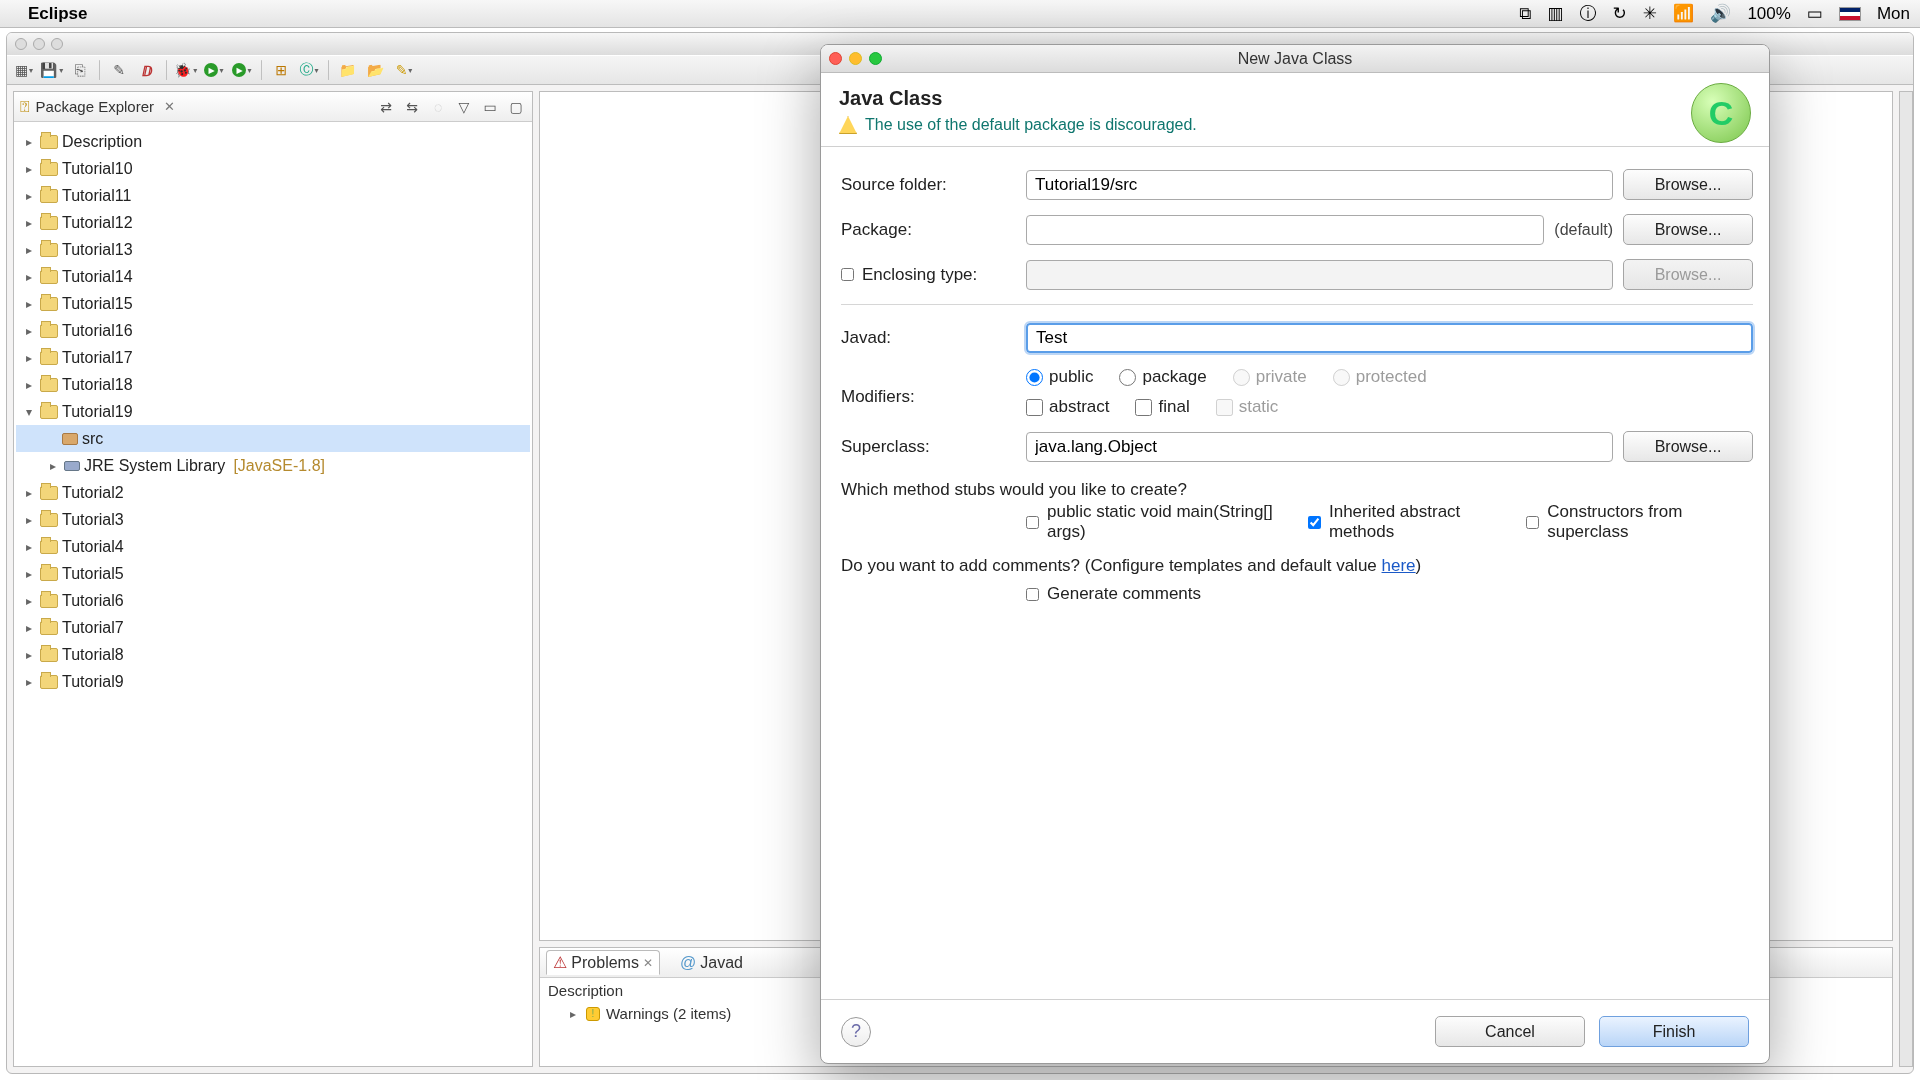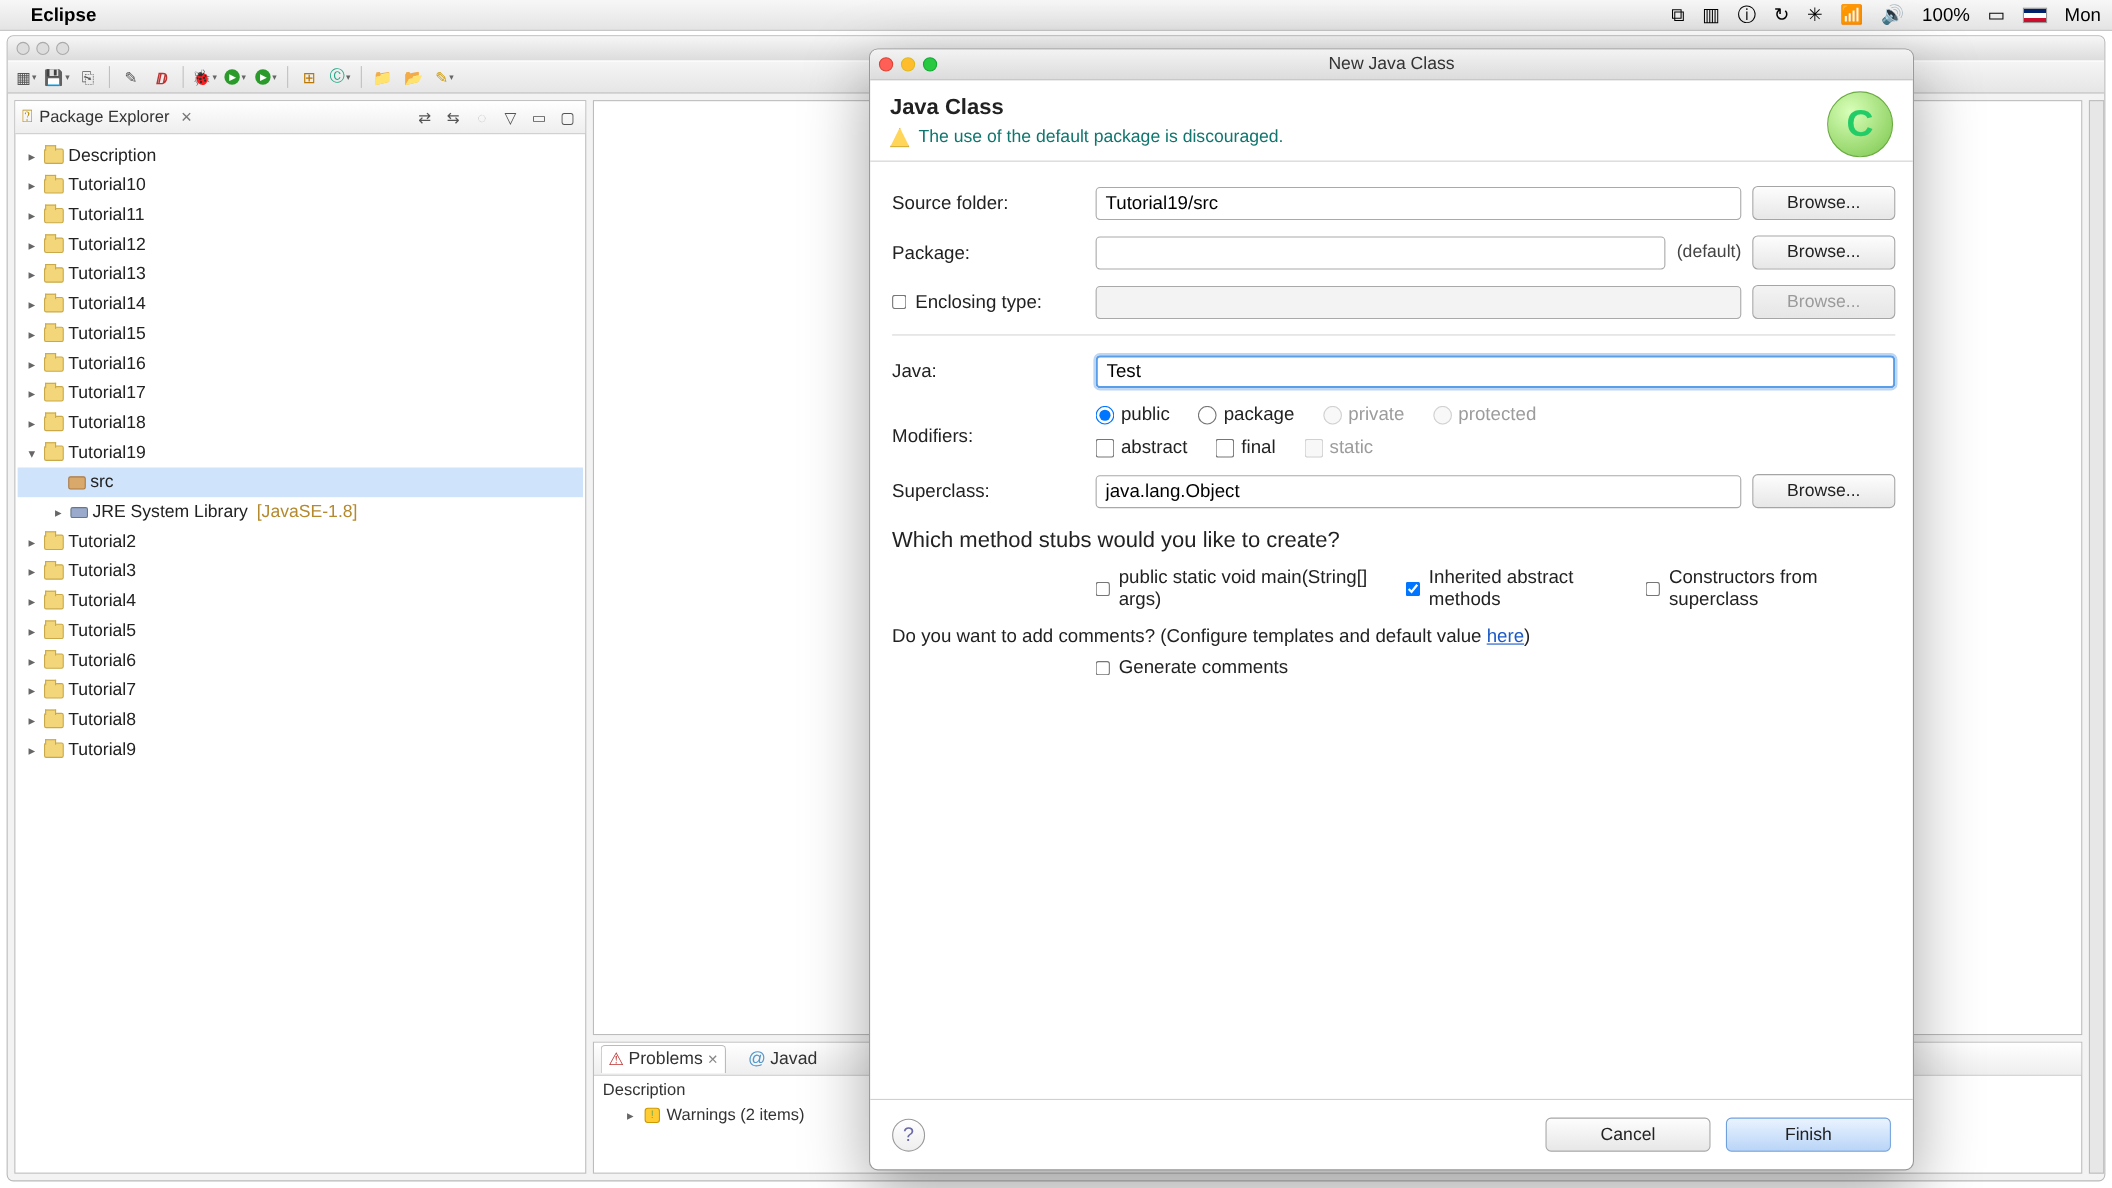--- a/index.html
+++ b/index.html
@@ -47,21 +47,21 @@
 .problems-panel { height:120px; background:#fff; border:1px solid #bcbcbc; display:flex; flex-direction:column;}
 .problems-tabs { height:30px; display:flex; align-items:center; padding:0 6px; gap:14px; background:linear-gradient(#fff,#eee); border-bottom:1px solid #ccc;}
 .ptab { display:flex; align-items:center; gap:4px; font-size:16px; color:#333; padding:2px 6px;}
 .ptab.active { background:#fff; border:1px solid #bbb; border-bottom:1px solid #fff; border-radius:4px 4px 0 0;}
 .ptab .x { font-size:12px; color:#888;}
 .desc-header { font-size:15px; padding:4px 8px; color:#333;}
 .warn-line { font-size:15px; padding:2px 8px 2px 26px; color:#333; display:flex; align-items:center; gap:6px;}
 .warn-icon { width:14px; height:14px; background:#fc3; border:1px solid #c90; border-radius:3px; display:flex; align-items:center; justify-content:center; font-size:10px; color:#7a5;}
 
 
-.dialog-shadow { position:absolute; left:790px; top:44px; width:950px; height:1020px; background:#fff; border:1px solid #9a9a9a; border-radius:8px; box-shadow:0 20px 60px rgba(0,0,0,0.35); display:flex; flex-direction:column; overflow:hidden;}
+.dialog-shadow { position:absolute; left:820px; top:44px; width:950px; height:1020px; background:#fff; border:1px solid #9a9a9a; border-radius:8px; box-shadow:0 20px 60px rgba(0,0,0,0.35); display:flex; flex-direction:column; overflow:hidden;}
 .dlg-titlebar { height:28px; background:linear-gradient(#f3f3f3,#dcdcdc); display:flex; align-items:center; padding:0 8px; gap:7px; border-bottom:1px solid #bcbcbc; position:relative;}
 .dlg-titlebar .t { position:absolute; left:0; right:0; text-align:center; font-size:16px; color:#333;}
 .mac-btn { width:13px; height:13px; border-radius:50%; position:relative; z-index:2;}
 .mac-btn.red { background:#ff5f57; border:1px solid #d43; }
 .mac-btn.yellow { background:#ffbd2e; border:1px solid #db2;}
 .mac-btn.green { background:#28c840; border:1px solid #1a3;}
 .dlg-banner { padding:14px 18px 12px 18px; display:flex; align-items:flex-start; position:relative; border-bottom:1px solid #d0d0d0;}
 .dlg-banner .bigC { width:60px; height:60px; border-radius:50%; background:radial-gradient(circle at 35% 30%,#d8ffb8,#7ac54b); border:1px solid #6aab40; position:absolute; right:18px; top:10px; display:flex; align-items:center; justify-content:center; color:#2c6; font-size:34px; font-weight:bold;}
 .dlg-banner h2 { font-size:20px; font-weight:600; color:#222; margin-bottom:6px;}
 .dlg-banner .warn-row { display:flex; align-items:center; gap:8px; font-size:16px; color:#0f766e;}
@@ -74,21 +74,21 @@
 .row input.txt.focus { border:2px solid #5a9de8; outline:2px solid #bcd6f5; outline-offset:0;}
 .suffix { font-size:16px; color:#444;}
 .btn { height:31px; min-width:130px; border:1px solid #a5a5a5; border-radius:5px; background:linear-gradient(#fdfdfd,#e7e7e7); font-size:16px; color:#222; padding:0 14px;}
 .btn:disabled { color:#9a9a9a; background:linear-gradient(#f3f3f3,#e6e6e6);}
 .btn.primary { background:linear-gradient(#eaf3ff,#b9d5f7); border:1px solid #6fa0de;}
 .divider { height:1px; background:#d6d6d6; margin:10px 0 18px 0;}
 .radio-row, .check-row { display:flex; align-items:center; gap:26px; margin-left:185px; margin-bottom:10px;}
 .radio-row label, .check-row label { display:flex; align-items:center; gap:6px; font-size:17px;}
 .radio-row input[type=radio], .check-row input[type=checkbox]{ width:17px; height:17px;}
 .radio-row label.disabled, .check-row label.disabled { color:#9c9c9c;}
-.stubs-q { font-size:20px; margin:18px 0 12px 0;}
+.stubs-q { font-size:17px; margin:18px 0 2px 0;}
 .stubs-col { display:flex; gap:10px; margin-left:185px;}
 .comments-row { font-size:17px; margin-top:14px;}
 .comments-row a { color:#1a59c7; text-decoration:underline; cursor:pointer;}
 .interfaces-box { height:120px; border:1px solid #a9a9a9; border-radius:4px; background:#fff;}
 .dlg-footer { height:64px; border-top:1px solid #d0d0d0; display:flex; align-items:center; padding:0 20px; gap:14px;}
 .help-circle { width:30px; height:30px; border:1px solid #9a9a9a; border-radius:50%; display:flex; align-items:center; justify-content:center; color:#6a6aa8; font-size:18px; background:linear-gradient(#fff,#eee);}
 .dlg-footer .spacer { flex:1;}
 
 
 .persp-stub { width:14px; background:#e7e7e7; border:1px solid #bcbcbc; margin:6px 0 6px 0;}
@@ -336,21 +336,21 @@
         <input type="checkbox" style="">
         <span>Enclosing type:</span>
       </label>
       <input class="txt" style="flex: 1 1 0%;" disabled="" value="">
       <button class="btn" disabled="">Browse...</button>
     </div>
 
     <div class="divider"></div>
 
     <div class="row">
-      <label class="lbl">Java:</label>
+      <label class="lbl">Javad:</label>
       <input class="txt focus" style="flex: 1 1 0%;" value="Test">
     </div>
 
     <div class="row" style="margin-bottom:4px;">
       <label class="lbl">Modifiers:</label>
       <div style="flex:1">
         <div class="radio-row" style="margin-left:0;">
           <label>
               <input type="radio" name="vis" checked="" style="">
               <span>public</span>

